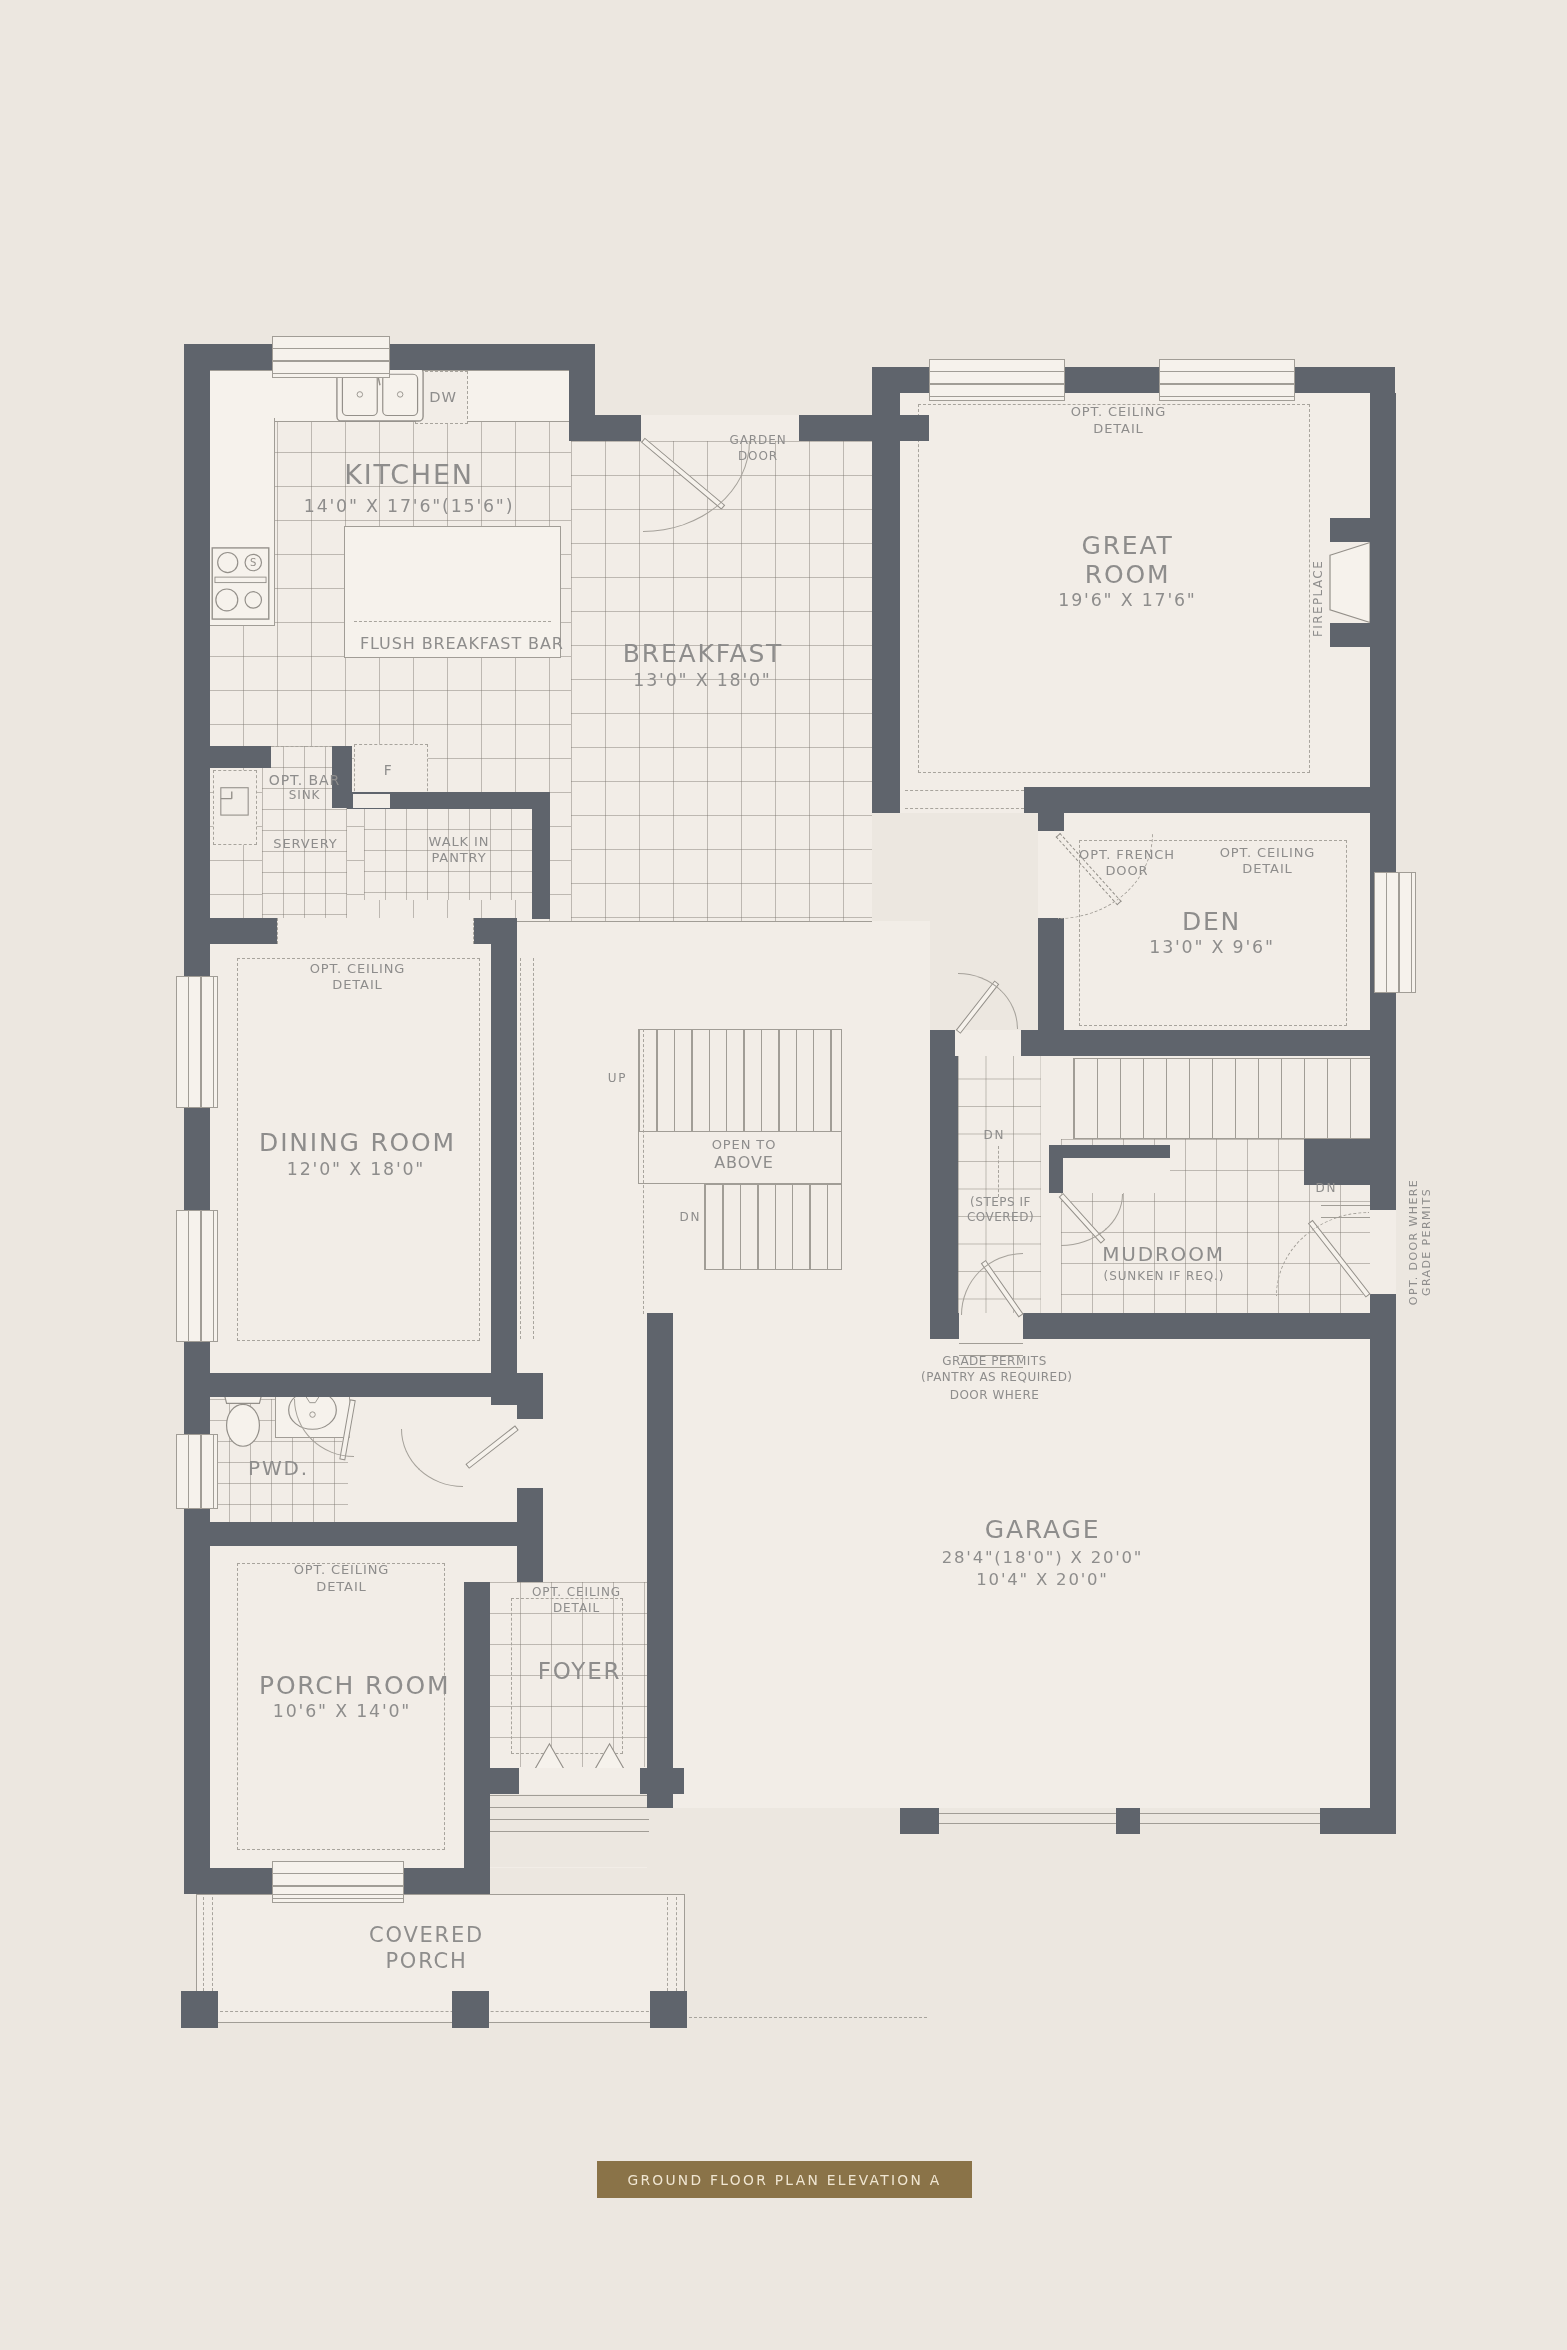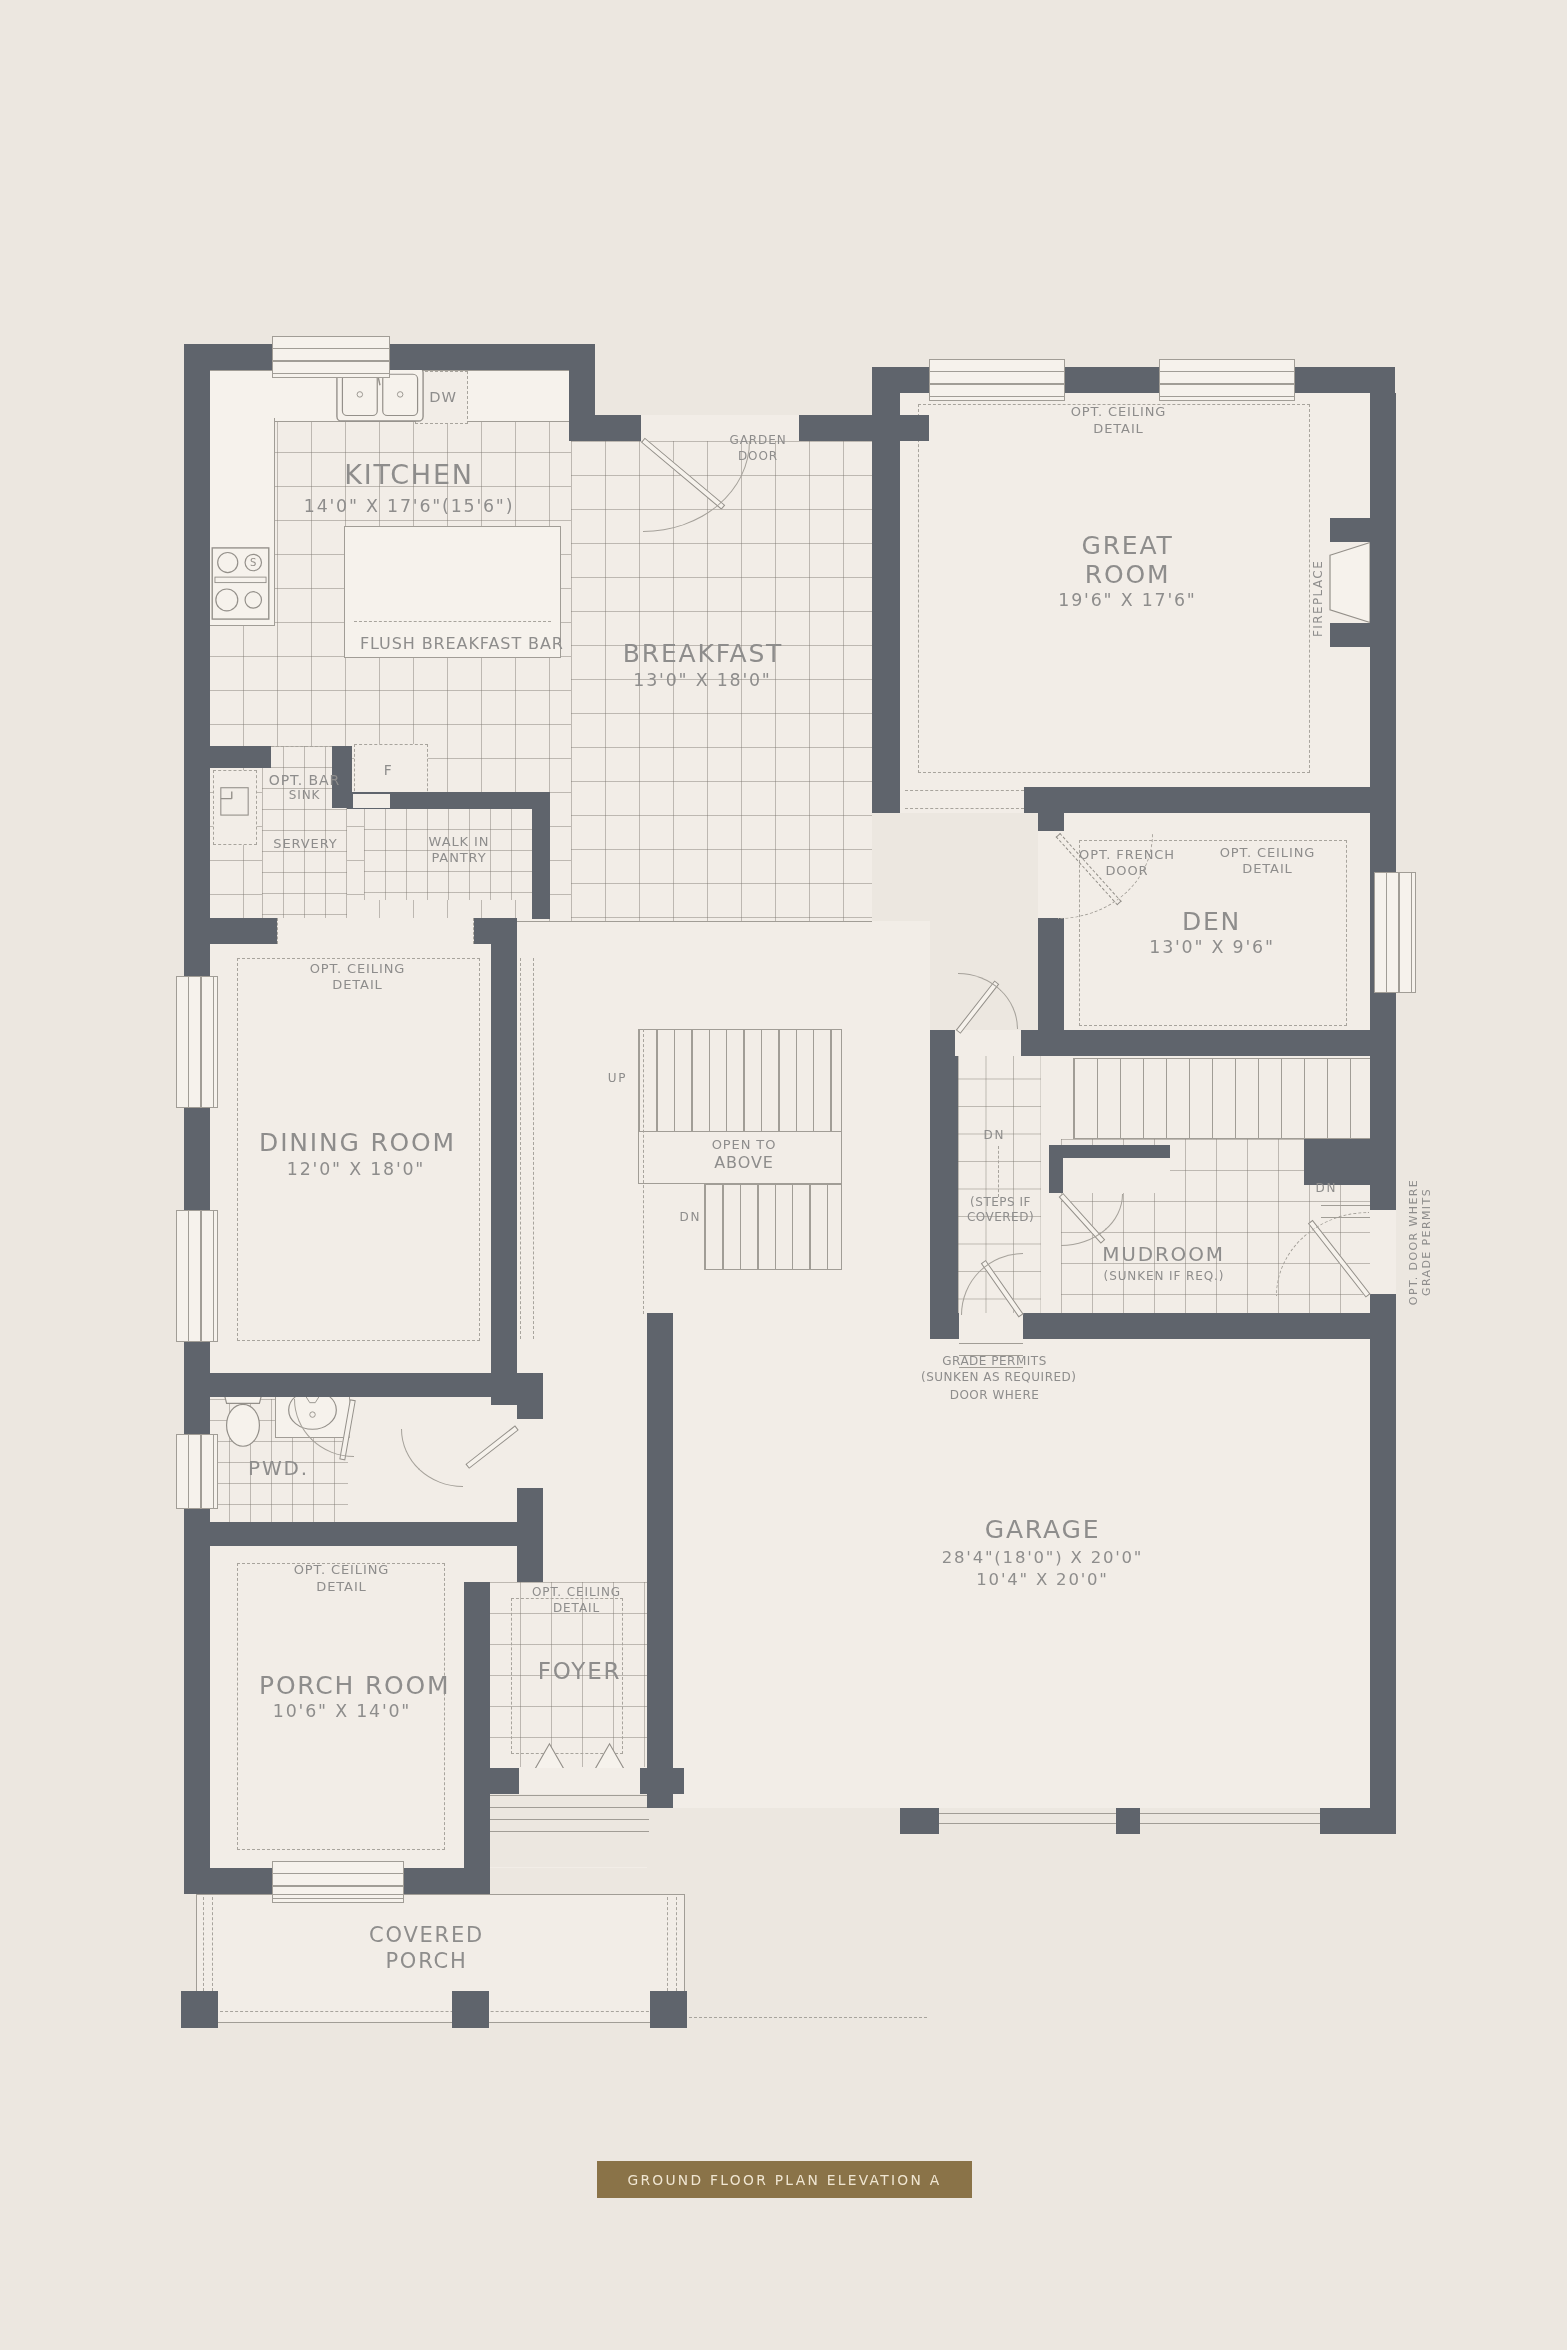--- a/index.html
+++ b/index.html
@@ -284,21 +284,21 @@
   <div class="lbl" style="left:1095px;top:1269px;width:138px;font-size:12px;letter-spacing:0.9px">(SUNKEN IF REQ.)</div>
   <div class="lbl" style="left:1310px;top:1181px;width:33px;font-size:12px">DN</div>
 
   <div class="vlbl" style="left:1407px;top:1311px;font-size:11px;width:138px;text-align:center">
     <div>OPT. DOOR WHERE</div>
     <div>GRADE PERMITS</div>
   </div>
 
   <div class="lbl" style="left:921px;top:1388px;width:147px;font-size:12px;letter-spacing:0.5px">DOOR WHERE</div>
   <div class="lbl" style="left:921px;top:1354px;width:147px;font-size:12px;letter-spacing:0.5px">GRADE PERMITS</div>
-  <div class="lbl" style="left:921px;top:1370px;width:147px;font-size:12px;letter-spacing:0.5px">(SUNKEN AS REQUIRED)</div>
+  <div class="lbl" style="left:921px;top:1370px;width:147px;font-size:12px;letter-spacing:0.5px">(PANTRY AS REQUIRED)</div>
 
   <div class="lbl" style="left:960px;top:1515px;width:165px;font-size:25px">GARAGE</div>
   <div class="lbl" style="left:939px;top:1548px;width:207px;font-size:16.5px">28'4"(18'0") X 20'0"</div>
   <div class="lbl" style="left:969px;top:1570px;width:147px;font-size:16.5px">10'4" X 20'0"</div>
 
   <div class="lbl" style="left:237px;top:1456px;width:83px;font-size:20px">PWD.</div>
 
   <div class="lbl" style="left:282px;top:1562px;width:119px;font-size:13px;letter-spacing:0.9px">OPT. CEILING</div>
   <div class="lbl" style="left:282px;top:1579px;width:119px;font-size:13px;letter-spacing:0.9px">DETAIL</div>
   <div class="lbl" style="left:259px;top:1671px;width:165px;font-size:25px">PORCH ROOM</div>

